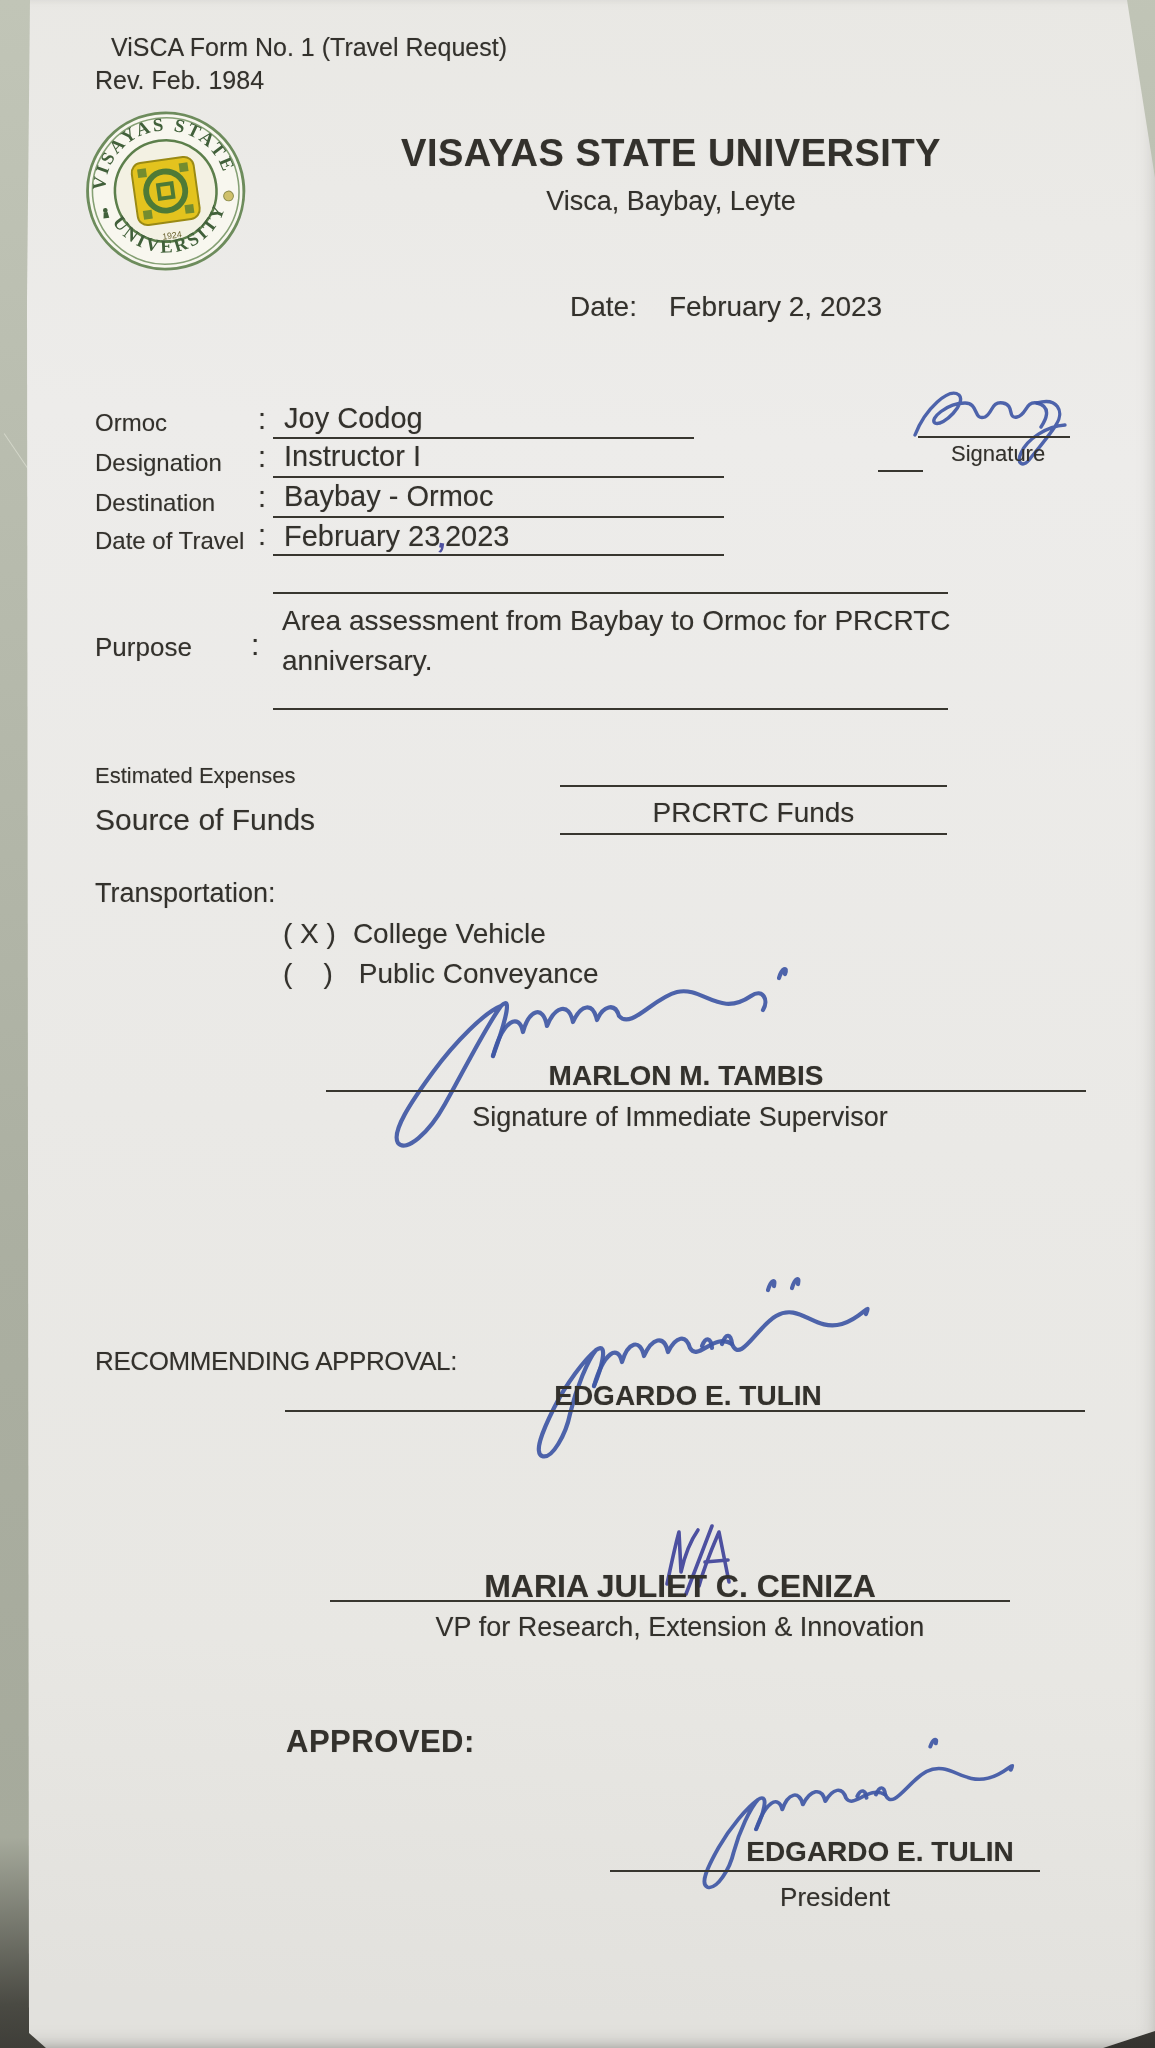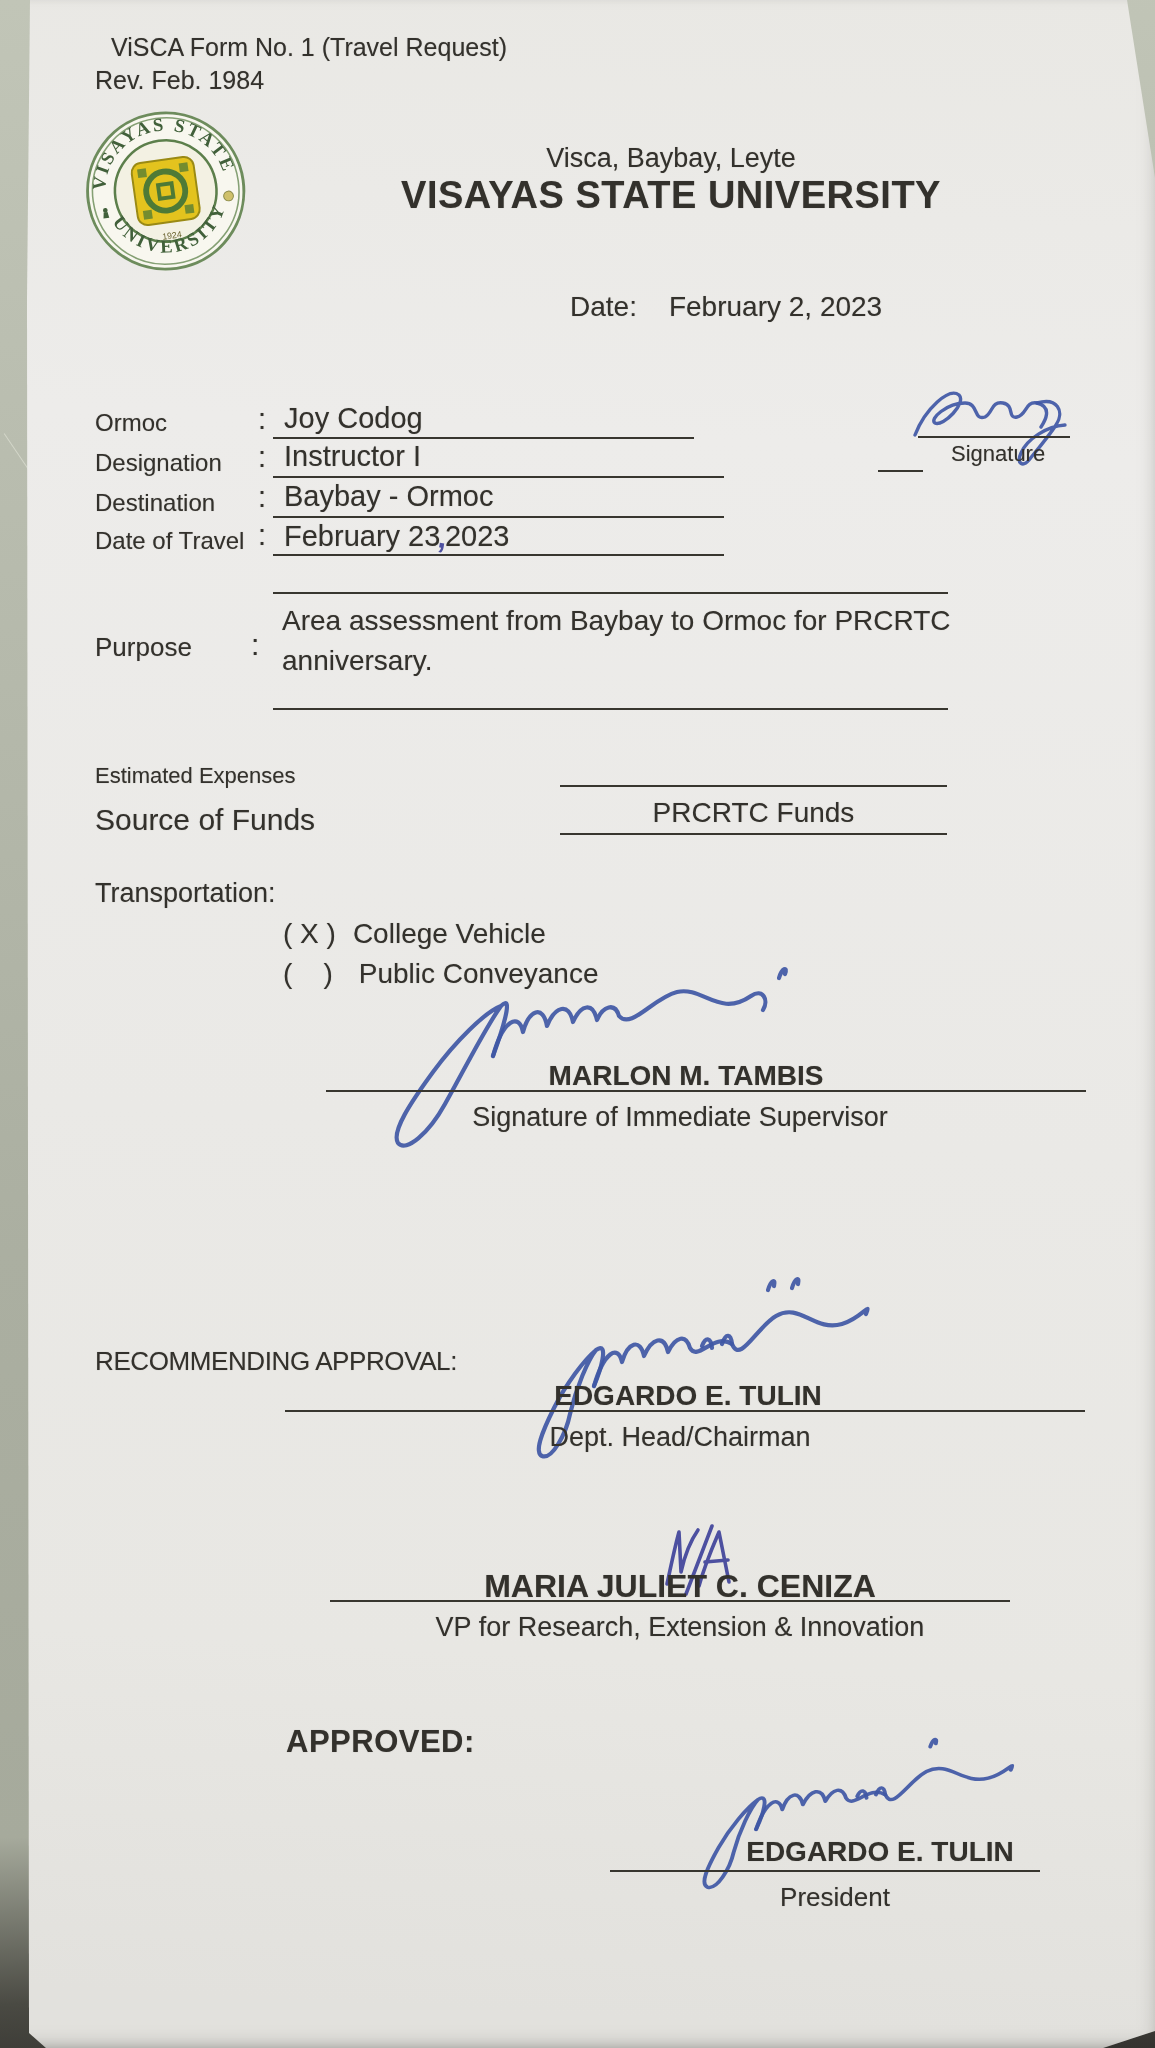--- a/index.html
+++ b/index.html
@@ -68,22 +68,22 @@
           <rect x="59" y="59" width="9" height="9" fill="#4e7a36" opacity=".75"></rect>
           <rect x="102" y="59" width="9" height="9" fill="#4e7a36" opacity=".75"></rect>
           <rect x="59" y="102" width="9" height="9" fill="#4e7a36" opacity=".75"></rect>
           <rect x="102" y="102" width="9" height="9" fill="#4e7a36" opacity=".75"></rect>
         </g>
         <text x="85" y="134" font-size="9" fill="#6b6430" text-anchor="middle">1924</text>
       </svg>
     </div>
 
     <div class="abs center" style="left:300px;top:132px;width:742px;">
+      <div class="txt bold" style="font-size:38px;letter-spacing:.5px;">VISAYAS STATE UNIVERSITY</div>
       <div class="txt" style="font-size:27px;margin-top:11px;">Visca, Baybay, Leyte</div>
-      <div class="txt bold" style="font-size:38px;letter-spacing:.5px;">VISAYAS STATE UNIVERSITY</div>
     </div>
 
     <div class="abs txt" style="left:570px;top:291px;font-size:28px;">
       <span>Date:</span><span style="margin-left:32px;">February 2, 2023</span>
     </div>
 
     <svg class="abs sig thin" style="left:895px;top:363px;" width="190" height="112" viewBox="0 0 190 112">
       <path d="M20,72 C30,46 54,24 64,32 C72,40 48,64 40,60 C34,56 52,40 70,40 C84,40 78,58 90,54 C98,50 96,38 108,40 C120,42 112,56 122,54 C132,52 130,38 142,40 C158,44 150,58 146,64"></path>
       <path d="M142,40 C162,34 170,48 161,62 C154,73 142,87 134,97 C128,104 121,101 126,90 C132,76 152,63 170,62"></path>
     </svg>
@@ -144,21 +144,20 @@
     <svg class="abs sig" style="left:470px;top:1268px;" width="470" height="200" viewBox="0 0 470 200">
       <path d="M126,82 C114,92 96,116 84,140 C72,164 64,184 72,188 C82,192 96,166 100,146 C106,120 118,92 126,82 C140,72 130,104 124,118"></path>
       <path d="M124,118 C134,84 148,76 152,94 C158,74 170,70 174,88 C182,70 194,66 198,84 C206,68 216,66 220,80 C228,94 244,64 262,76 C270,96 286,60 306,48 C330,34 344,64 372,56 C392,50 402,32 396,46"></path>
       <path d="M232,78 C236,68 241,70 242,80"></path>
       <path d="M252,76 C256,64 261,66 262,76"></path>
       <path d="M298,22 C301,12 306,10 304,18"></path>
       <path d="M322,20 C325,10 330,8 328,16"></path>
     </svg>
     <div class="abs txt bold center" style="left:438px;top:1380px;width:500px;font-size:28px;">EDGARDO E. TULIN</div>
     <div class="rule" style="left:285px;top:1410px;width:800px;"></div>
-    <div class="abs txt center" style="left:430px;top:1422px;width:500px;font-size:27px;">Dept. Head/Chairman</div>
 
     <svg class="abs na" style="left:655px;top:1520px;" width="95" height="82" viewBox="0 0 95 82">
       <path d="M12,64 C16,46 20,26 24,12 L26,52 C30,34 36,20 43,10"></path>
       <path d="M57,6 L31,74"></path>
       <path d="M44,66 C50,44 58,26 64,12 L74,62"></path>
       <path d="M50,42 L73,40"></path>
     </svg>
     <div class="abs txt bold center" style="left:430px;top:1568px;width:500px;font-size:32px;">MARIA JULIET C. CENIZA</div>
     <div class="rule" style="left:330px;top:1600px;width:680px;"></div>
     <div class="abs txt center" style="left:425px;top:1612px;width:510px;font-size:27px;">VP for Research, Extension &amp; Innovation</div>

